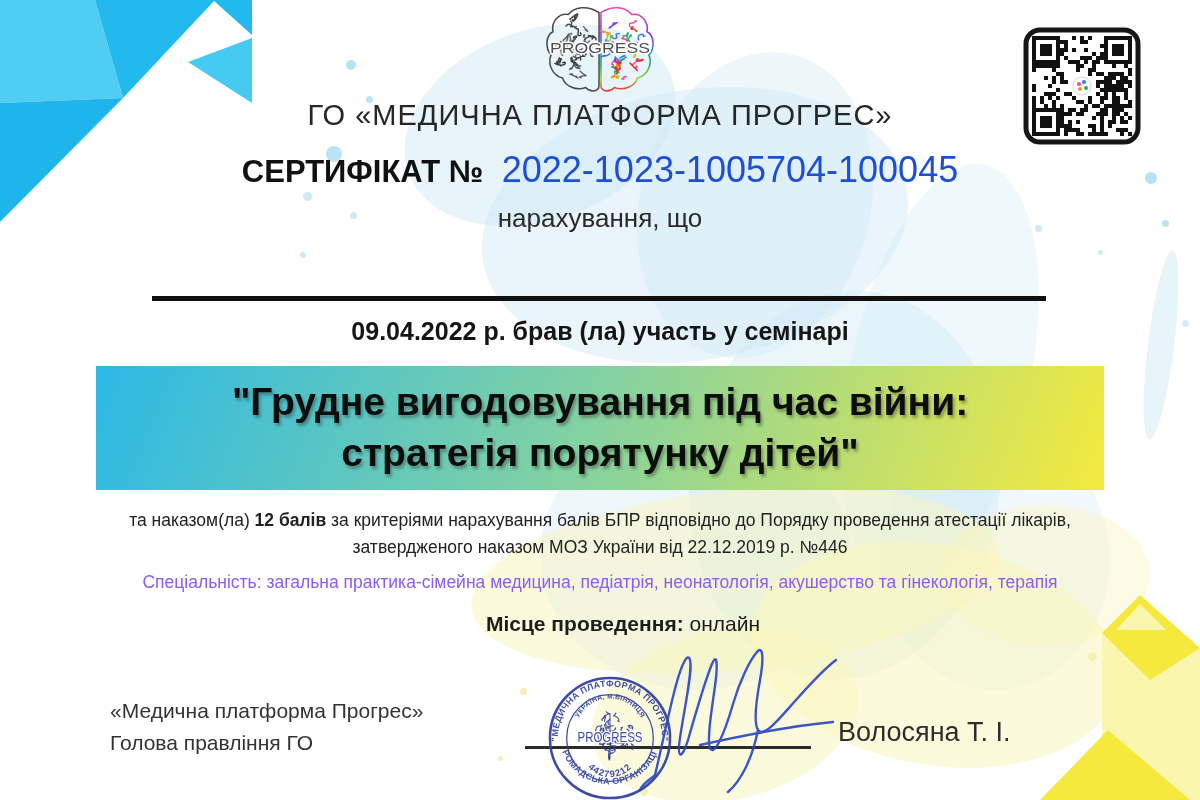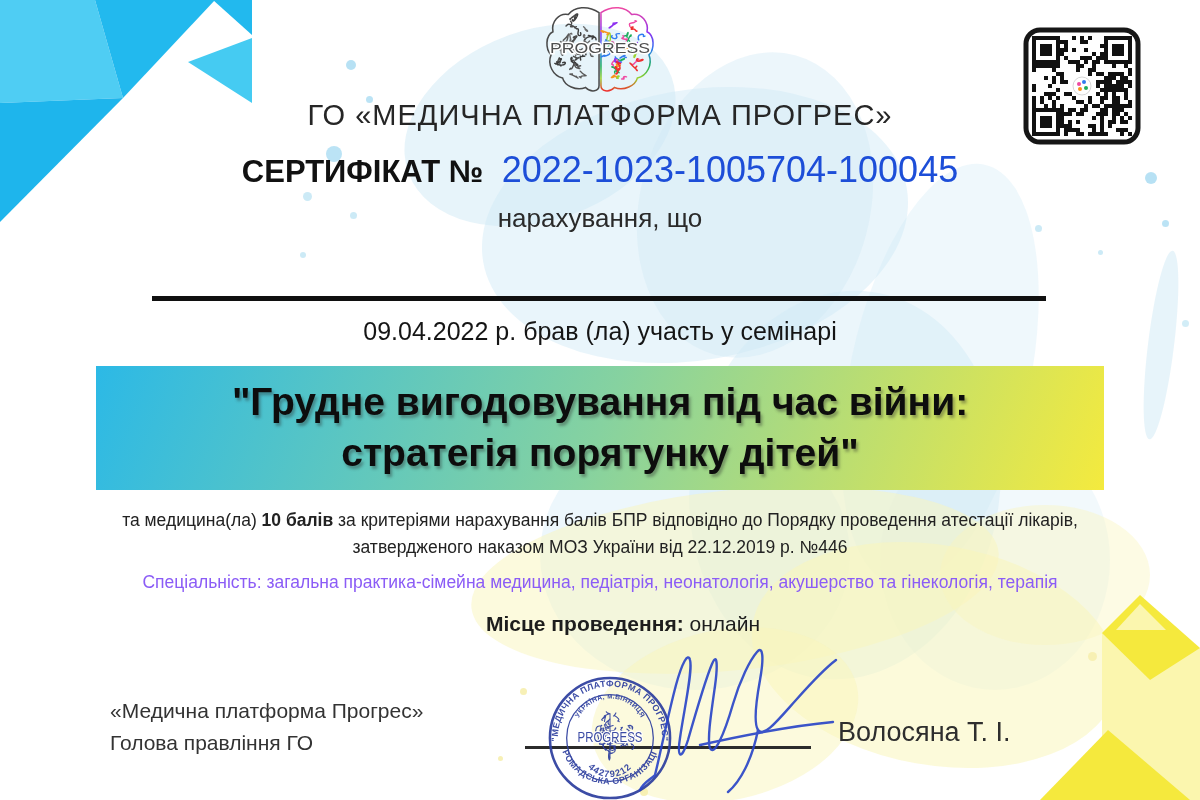--- a/index.html
+++ b/index.html
@@ -20,21 +20,21 @@
   
   .logo{position:absolute;left:537px;top:3px;width:126px;height:96px;z-index:2;}
   .qr{position:absolute;left:1023px;top:27px;width:118px;height:118px;z-index:2;}
   .org-name{top:99px;font-size:29px;letter-spacing:1px;color:#262626;z-index:2;}
   .cert-line{top:149px;z-index:2;}
   .cert-label{font-weight:700;font-size:31px;color:#111;}
   .cert-number{font-size:36px;margin-left:14px;color:#1d4ed8;letter-spacing:0px;}
   .confirm{top:203px;font-size:26px;color:#2a2a2a;z-index:2;}
   .name{top:231px;font-size:47px;letter-spacing:1px;color:#1b1b1b;z-index:2;}
   .rule{left:152px;top:296px;width:894px;height:5px;background:#101010;z-index:2;}
-  .date-line{top:317px;font-size:25px;font-weight:400;color:#151515;z-index:2;}
+  .date-line{top:317px;font-size:25px;font-weight:700;color:#151515;z-index:2;}
   .banner{
     left:96px;top:366px;width:1008px;height:124px;z-index:2;
     background:linear-gradient(112deg,#2cb9e6 0%,#86d2a0 50%,#f4ea3e 100%);
     display:flex;flex-direction:column;justify-content:center;
   }
   .banner-line{font-size:39px;font-weight:700;line-height:1.3;text-align:center;
     color:#0d0d0d;text-shadow:2px 3px 3px rgba(40,40,40,0.38);}
   .points{top:507px;left:95px;width:1010px;font-size:17.5px;line-height:1.55;text-align:center;color:#222;z-index:2;}
   .specialty{top:572px;left:95px;width:1010px;font-size:17.5px;text-align:center;color:#8b5cf6;z-index:2;}
   .venue{top:612px;font-size:21px;color:#1d1d1d;z-index:2;margin-left:23px;}
@@ -413,22 +413,22 @@
   <div class="abs center-text confirm">нарахування, що</div>
   <div class="abs rule"></div>
   <div class="abs center-text date-line">09.04.2022 р. брав (ла) участь у семінарі</div>
 
   <div class="abs banner">
     <div class="banner-line">"Грудне вигодовування під час війни:</div>
     <div class="banner-line">стратегія порятунку дітей"</div>
   </div>
 
   <div class="abs points">
-    <span>та медицина(ла)</span>
-    <b>10 балів</b>
+    <span>та наказом(ла)</span>
+    <b>12 балів</b>
     <span>за критеріями нарахування балів БПР відповідно до Порядку проведення атестації  лікарів,</span>
     <div>затвердженого наказом МОЗ України від 22.12.2019 р. №446</div>
   </div>
 
   <div class="abs specialty">Спеціальність: загальна практика-сімейна медицина, педіатрія, неонатологія, акушерство та гінекологія, терапія</div>
 
   <div class="abs center-text venue">
     <b>Місце проведення:</b>
     <span>онлайн</span>
   </div>

